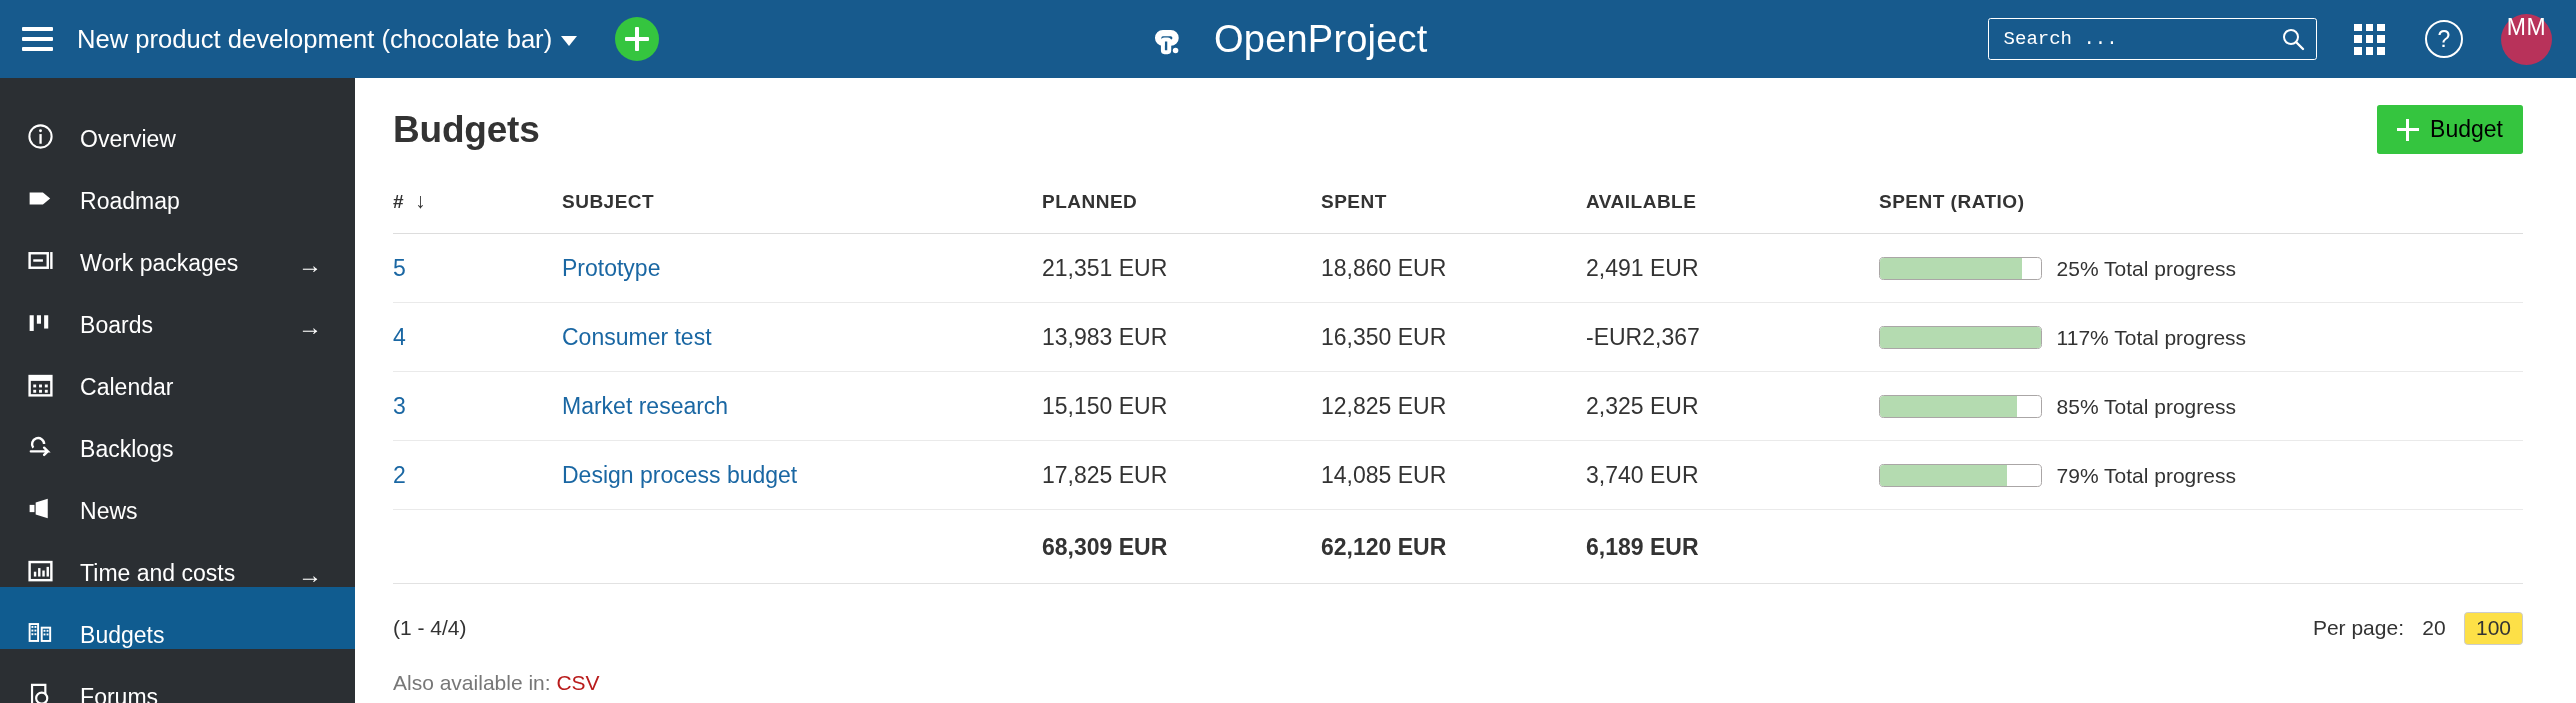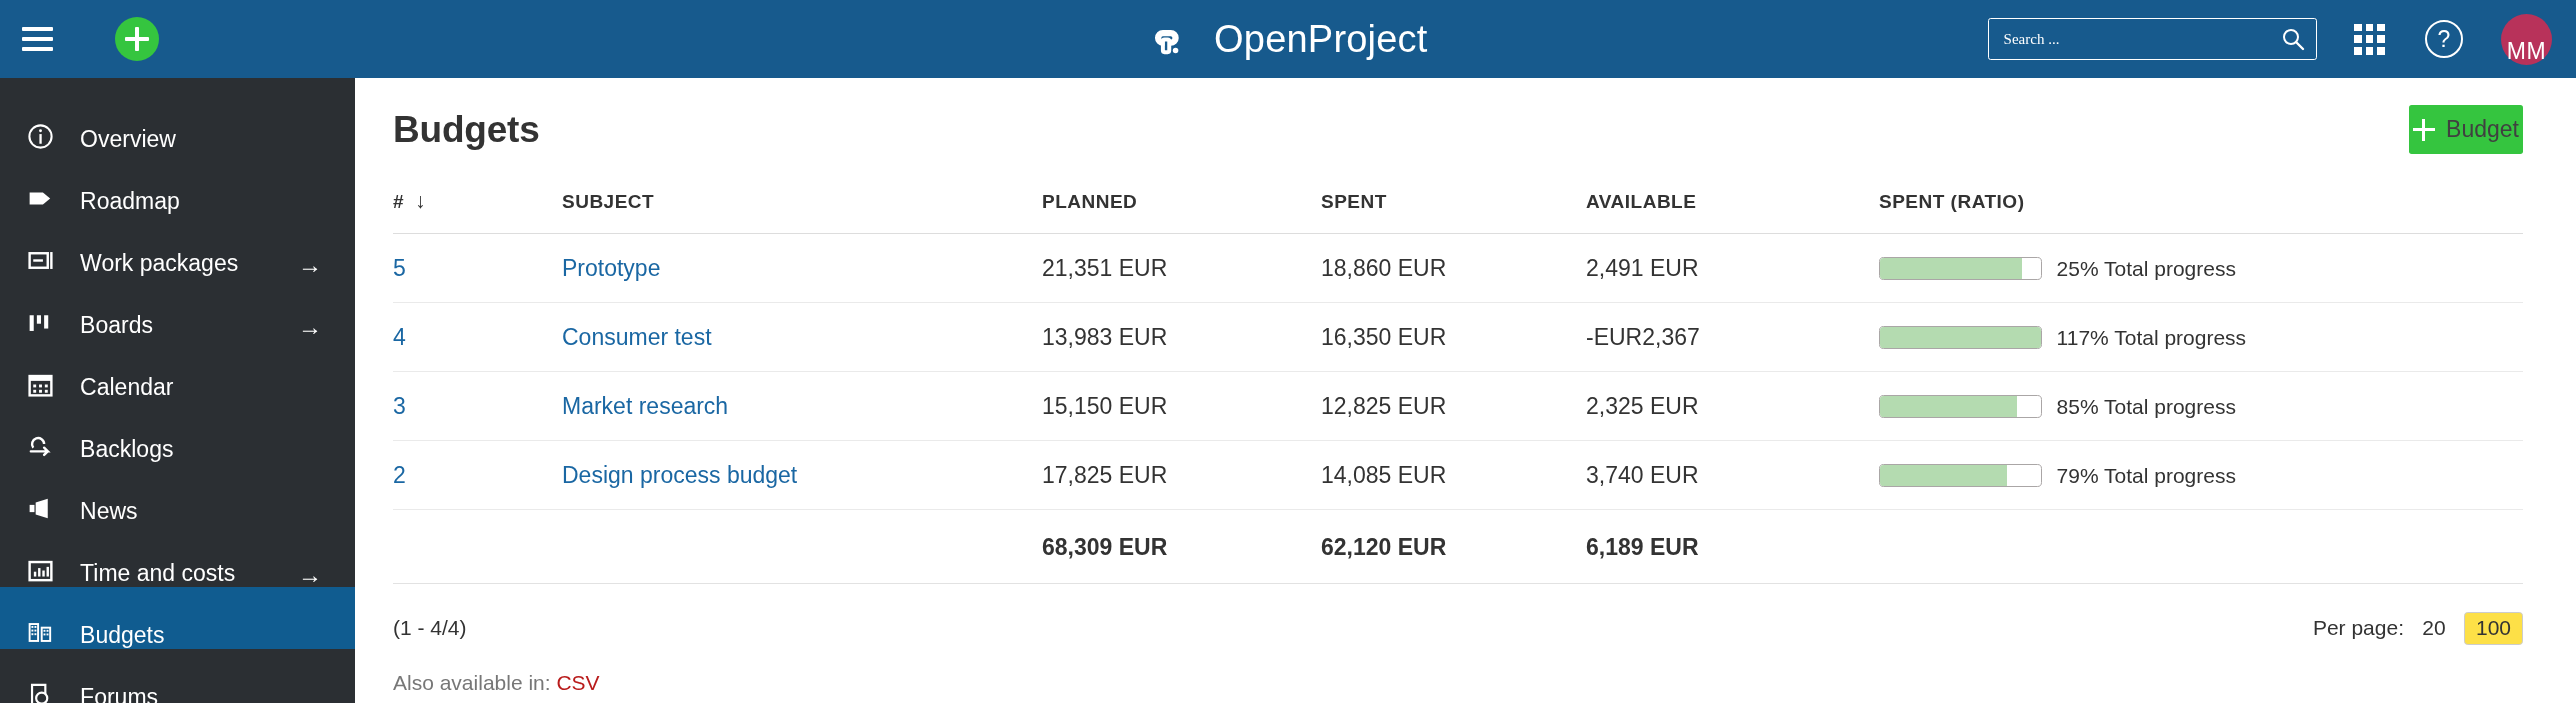--- a/index.html
+++ b/index.html
@@ -65,41 +65,41 @@
   .search-box {
     width: 329px; height: 42px;
     border: 1.8px solid #ffffff; border-radius: 2.7px;
     display: flex; align-items: center;
     padding: 0 11px 0 14.6px;
     margin-right: 37px;
     cursor: text;
   }
   .search-box input {
     flex: 1; background: transparent; border: none; outline: none;
-    color: #ffffff; font-size: 15px; font-family: Liberation Serif, serif;
+    color: #ffffff; font-size: 19px; font-family: Liberation Mono, monospace;
   }
   .search-box input::placeholder { color: #ffffff; opacity: 1; }
   .mag { width: 24px; height: 24px; flex: 0 0 auto; }
 
   .grid-icon {
     width: 31px; height: 31px;
     display: grid; grid-template-columns: repeat(3, 1fr); grid-template-rows: repeat(3, 1fr);
     gap: 3.7px; margin-right: 40px; cursor: pointer;
   }
   .grid-icon i { display: block; background: #ffffff; width: 100%; height: 100%; }
 
   .help-icon {
     width: 38px; height: 38px; border: 2.3px solid #ffffff; border-radius: 50%;
     display: flex; align-items: center; justify-content: center;
     font-size: 23px; color: #ffffff; margin-right: 38px; cursor: pointer;
   }
   .avatar {
     width: 51px; height: 51px; border-radius: 50%;
     background: #b8325a;
-    display: flex; align-items: flex-end; justify-content: center;
+    display: flex; align-items: flex-start; justify-content: center;
     font-size: 23px; color: #ffffff; letter-spacing: 0.5px; cursor: pointer;
   }
 
   
   .body { flex: 1; display: flex; min-height: 0; }
 
   
   .sidebar {
     width: 355px; min-width: 355px;
     background: #2b2f33;
@@ -125,23 +125,23 @@
   
   .content { flex: 1; background: #ffffff; padding: 0 53px 0 38px; min-width: 0; position: relative; }
 
   .page-head {
     display: flex; align-items: center;
     padding-top: 27.4px; padding-bottom: 11px;
   }
   .page-title { font-size: 37px; font-weight: 700; color: #333333; letter-spacing: -0.2px; }
   .btn-budget {
     margin-left: auto;
-    background: #35c53f; color: #404040;
+    background: #35c53f; color: #000000;
     border: none; border-radius: 2.7px;
-    height: 49px; padding: 0 4px;
+    height: 49px; padding: 0 20px;
     display: flex; align-items: center; gap: 11px;
     font-size: 23px; font-family: "Liberation Sans", sans-serif;
     cursor: pointer;
   }
   .btn-plus { position: relative; width: 22px; height: 22px; display: inline-block; }
   .btn-plus::before, .btn-plus::after { content:""; position:absolute; background:#fff; }
   .btn-plus::before { width: 22px; height: 3.2px; top: 9.1px; left: 0; }
   .btn-plus::after  { width: 3.2px; height: 22px; left: 9.1px; top: 0; }
 
   
@@ -204,20 +204,24 @@
 
 <div class="app">
 
   <header class="topbar">
     <div class="hamburger">
       <span></span>
         <span></span>
         <span></span>
     </div>
 
+    <div class="project-select">
+      <span>New product development (chocolate bar)</span>
+      <span class="caret-down"></span>
+    </div>
 
     <div class="add-fab"></div>
 
     <div class="logo-wrap">
       <svg class="logo-mark" viewBox="0 0 64 48">
         <path d="M18 12 h10 a10 10 0 0 1 0 20 h-2 v-8 h2 a2 2 0 0 0 0-4 h-10 a2 2 0 0 0 0 4 h2 v8 h-2 a10 10 0 0 1 0-20 z" fill="#ffffff"></path>
         <rect x="18" y="24" width="8" height="16" rx="2" fill="none" stroke="#ffffff" stroke-width="5"></rect>
         <circle cx="34" cy="38" r="3.5" fill="#ffffff"></circle>
       </svg>
       <span class="logo-text">OpenProject</span>

